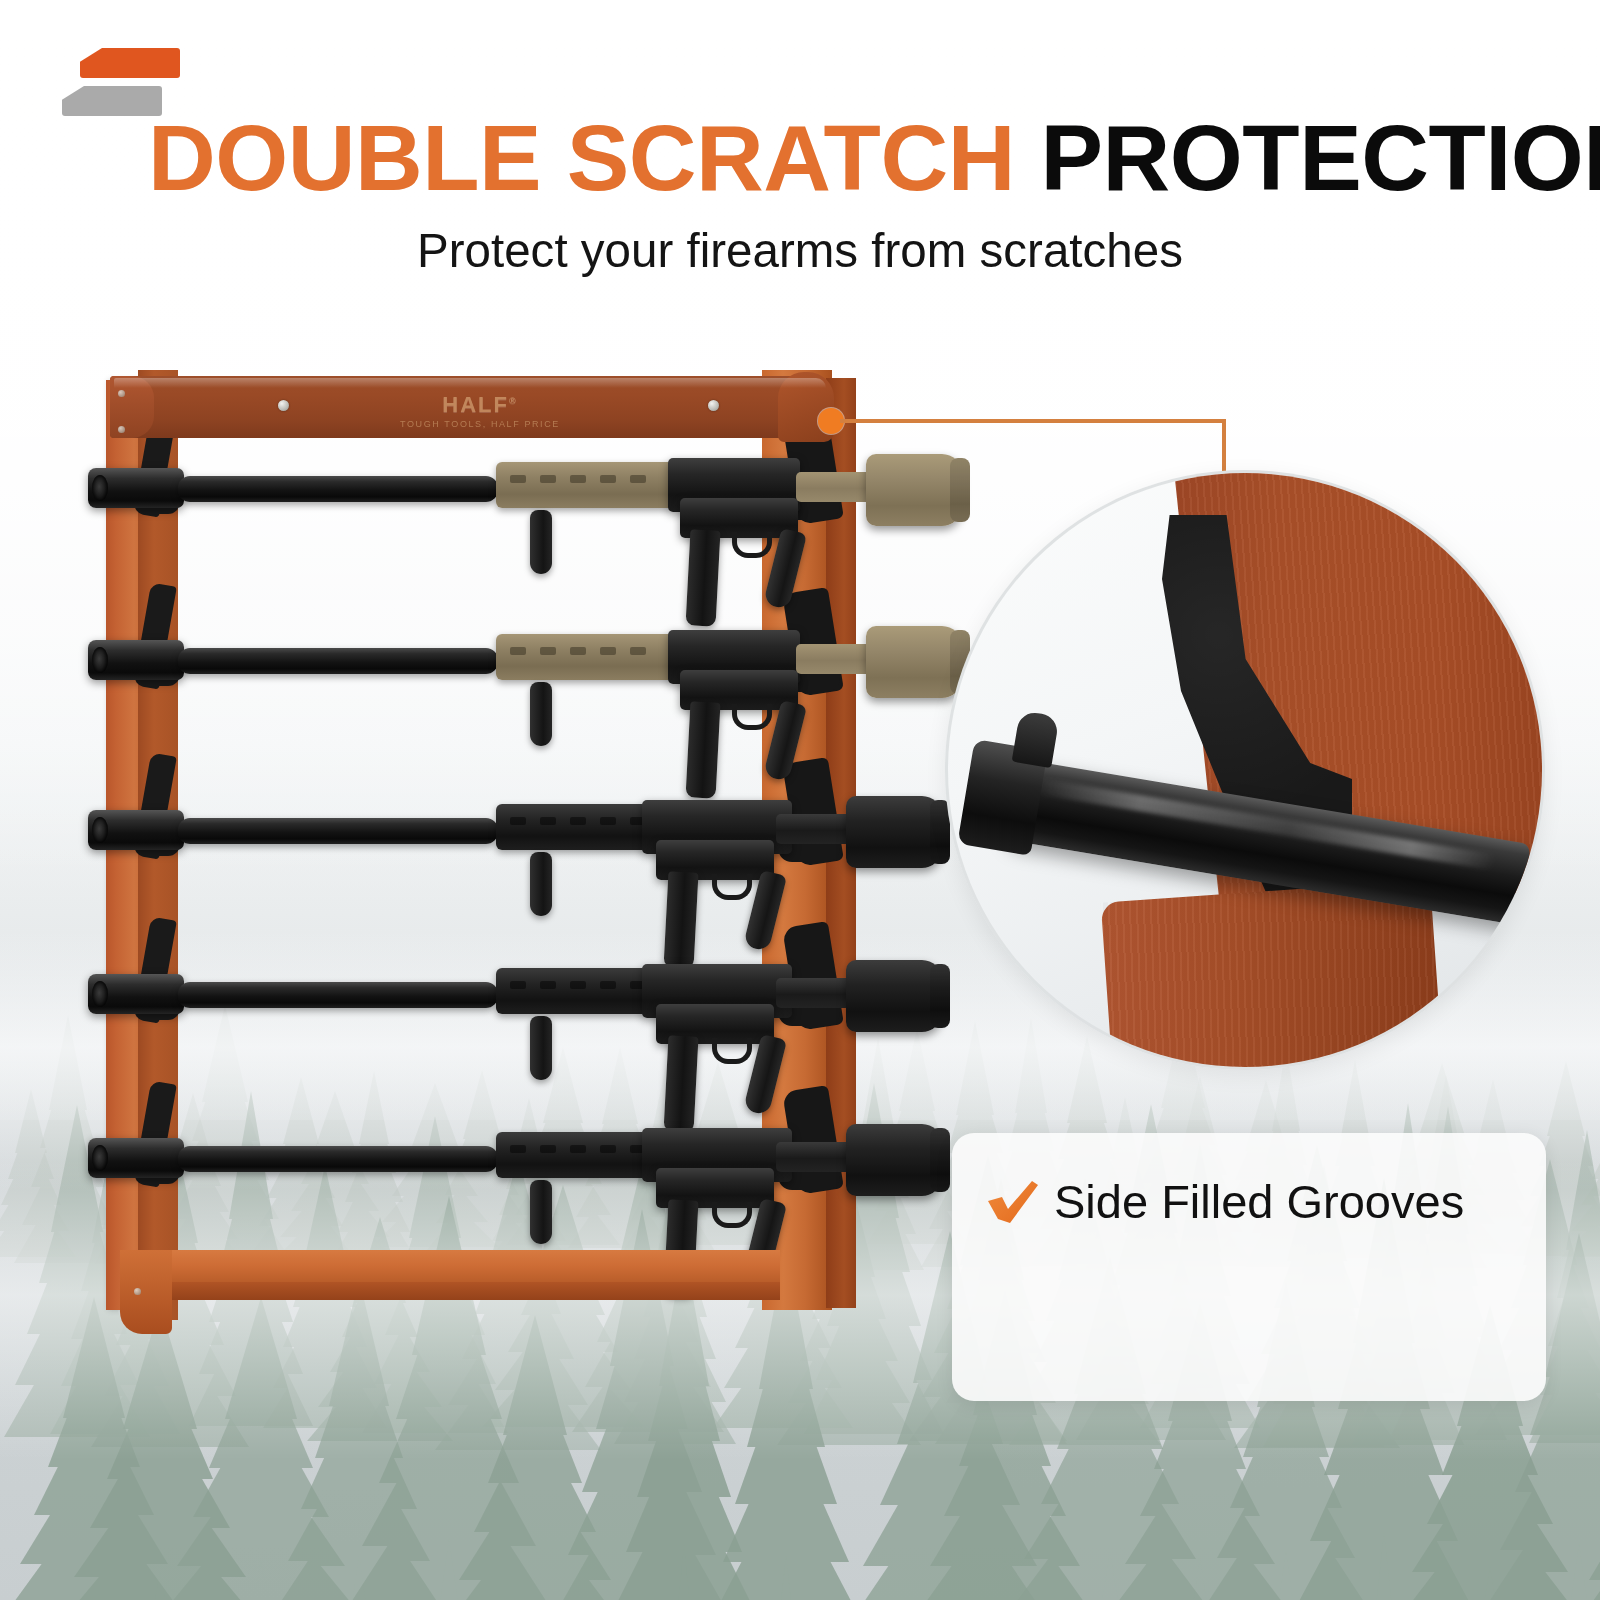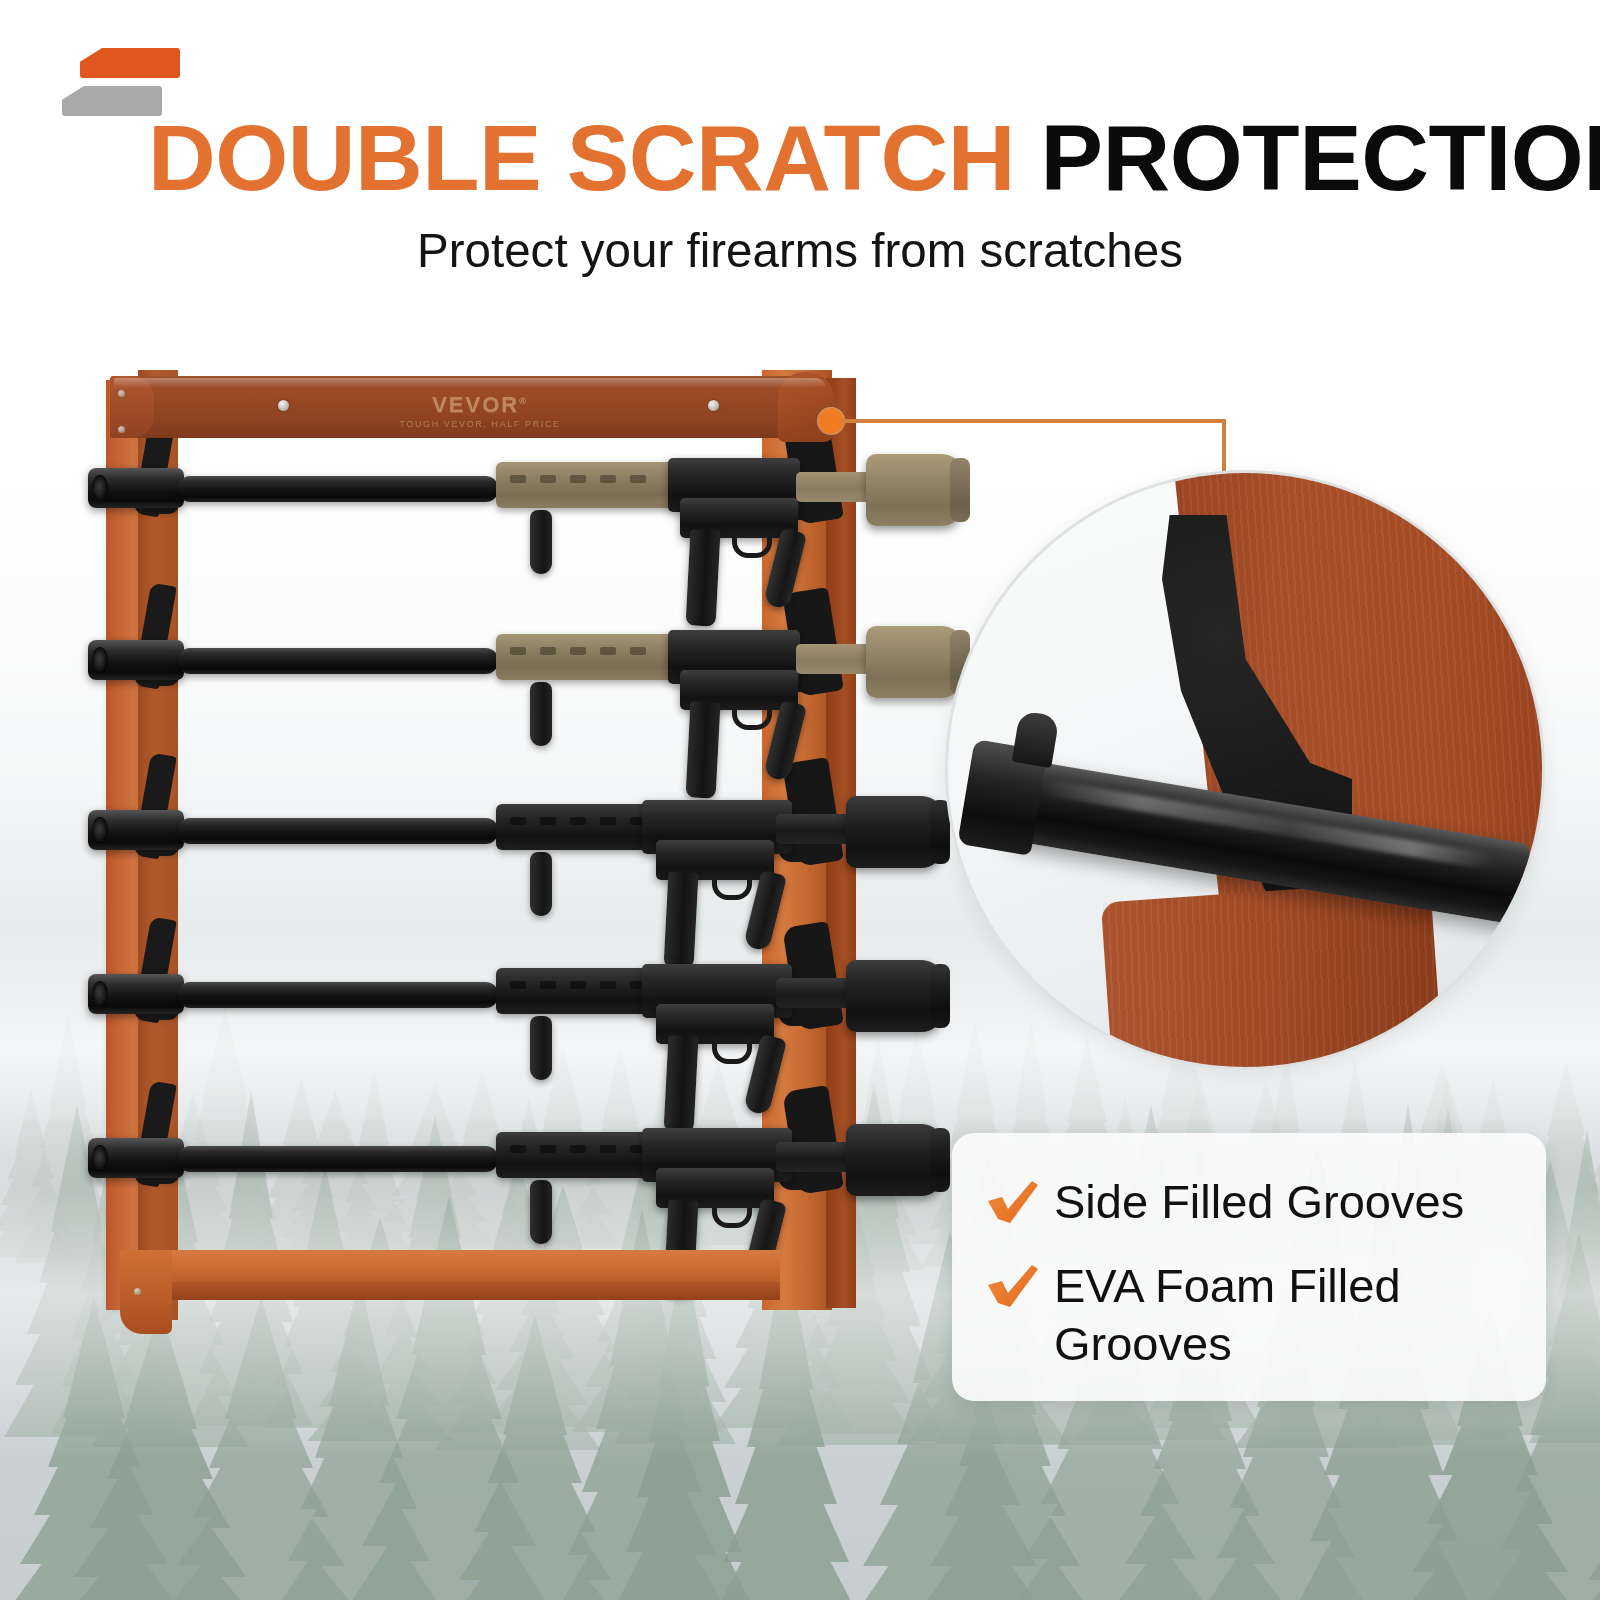--- a/index.html
+++ b/index.html
@@ -1190,23 +1190,23 @@
     <div class="wood bar-cap-l"></div>
     <div class="wood bar-cap-r"></div>
     <div class="wood bar-top-hi"></div>
     <div class="screw" style="left:188px;top:30px;"></div>
     <div class="screw" style="left:618px;top:30px;"></div>
     <div class="screw-sm" style="left:28px;top:20px;"></div>
     <div class="screw-sm" style="left:28px;top:56px;"></div>
 
     <div class="brand">
       <div class="bname">
-        <span>VEVOR</span><sup>®</sup>
+        <span>HALF</span><sup>®</sup>
       </div>
-      <div class="btag">TOUGH VEVOR, HALF PRICE</div>
+      <div class="btag">TOUGH TOOLS, HALF PRICE</div>
     </div>
 
     <div class="wood rail-bottom"></div>
     <div class="wood rail-bottom-edge"></div>
     <div class="wood rail-foot-l"></div>
     <div class="screw-sm" style="left:44px;top:918px;"></div>
   </div>
 
   <div class="callout-dot"></div>
   <div class="callout-h"></div>
@@ -1240,24 +1240,16 @@
               <stop offset="0" stop-color="#f08a3c"></stop>
               <stop offset="1" stop-color="#e36a1c"></stop>
             </linearGradient>
           </defs>
           <path d="M2 22 L16 18 L22 30 L46 2 L52 6 L24 44 L12 40 Z" fill="url(#cg1)"></path>
         </svg>
       </span>
       <span class="feat-label">Side Filled Grooves</span>
     </div>
 
-    <div class="feat-row">
-      <span class="check">
-        <svg width="54" height="46" viewBox="0 0 54 46">
-          <path d="M2 22 L16 18 L22 30 L46 2 L52 6 L24 44 L12 40 Z" fill="url(#cg1)"></path>
-        </svg>
-      </span>
-      <span class="feat-label">EVA Foam Filled Grooves</span>
-    </div>
 
   </div>
 
 </div>
 
 </body></html>

